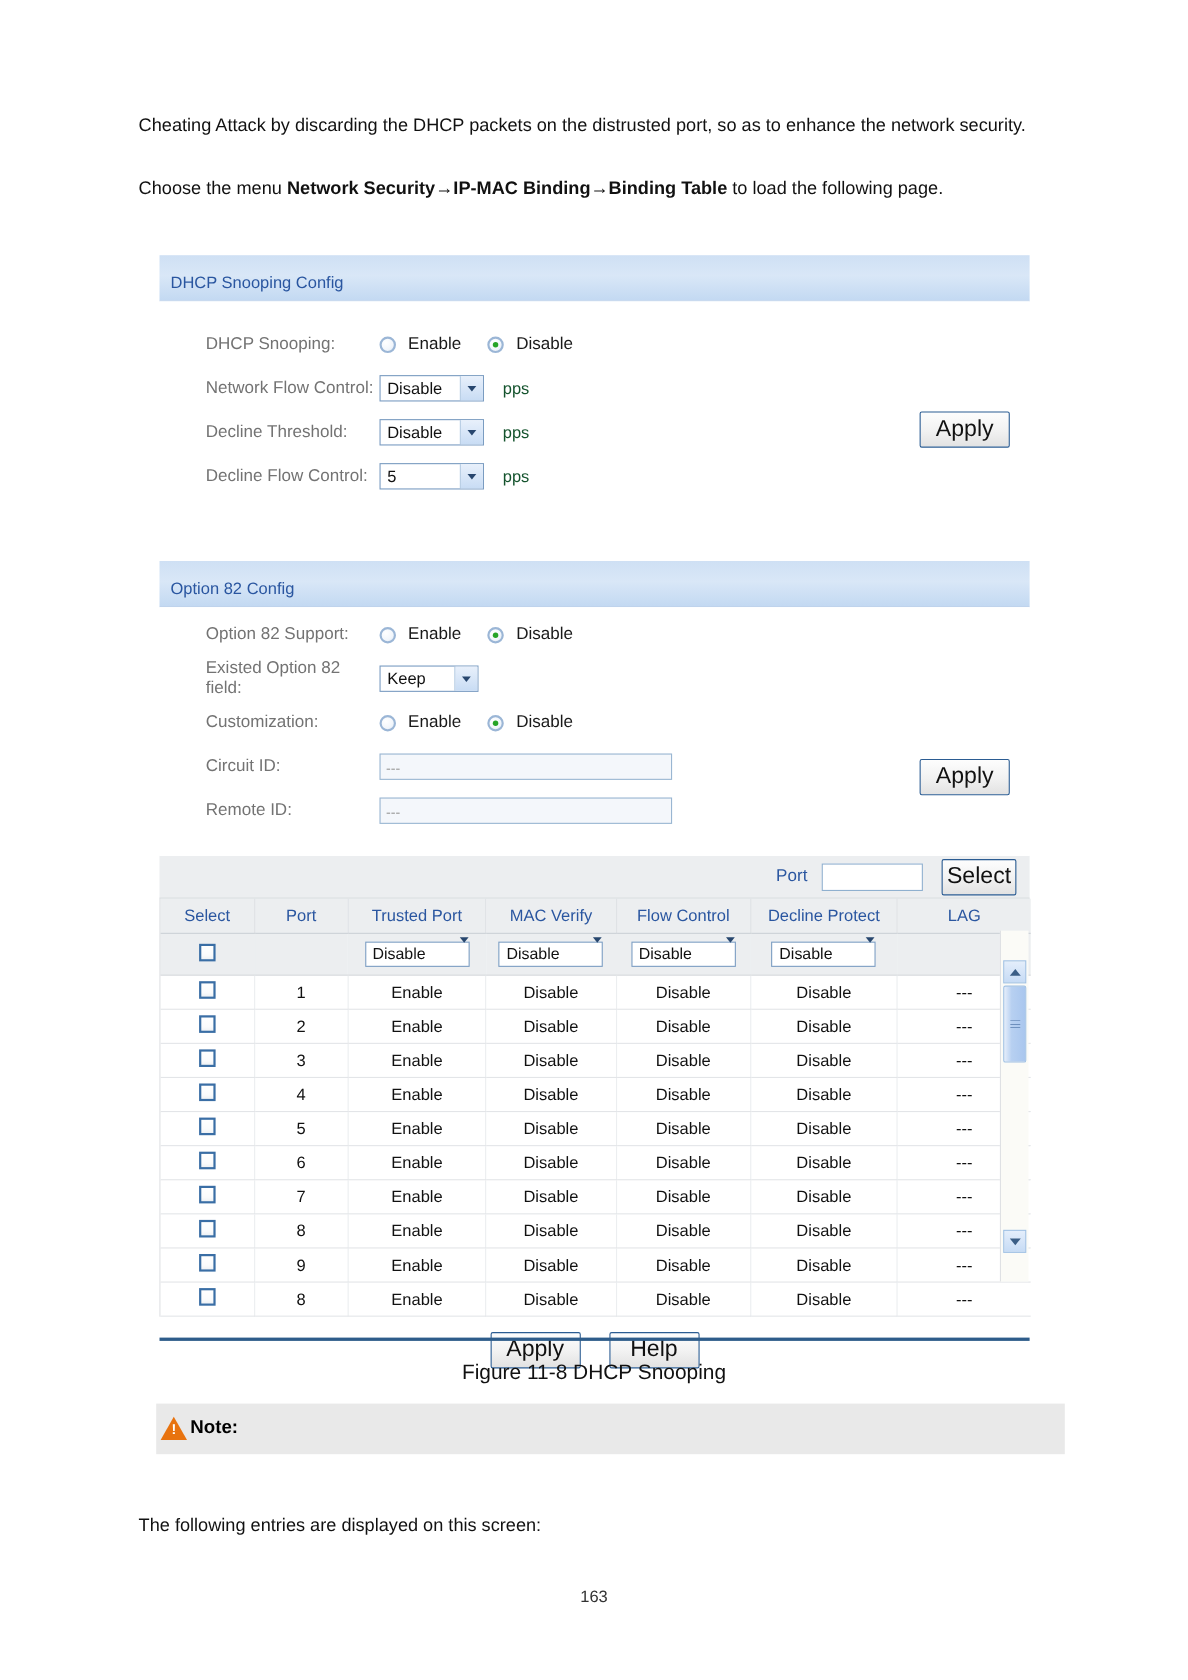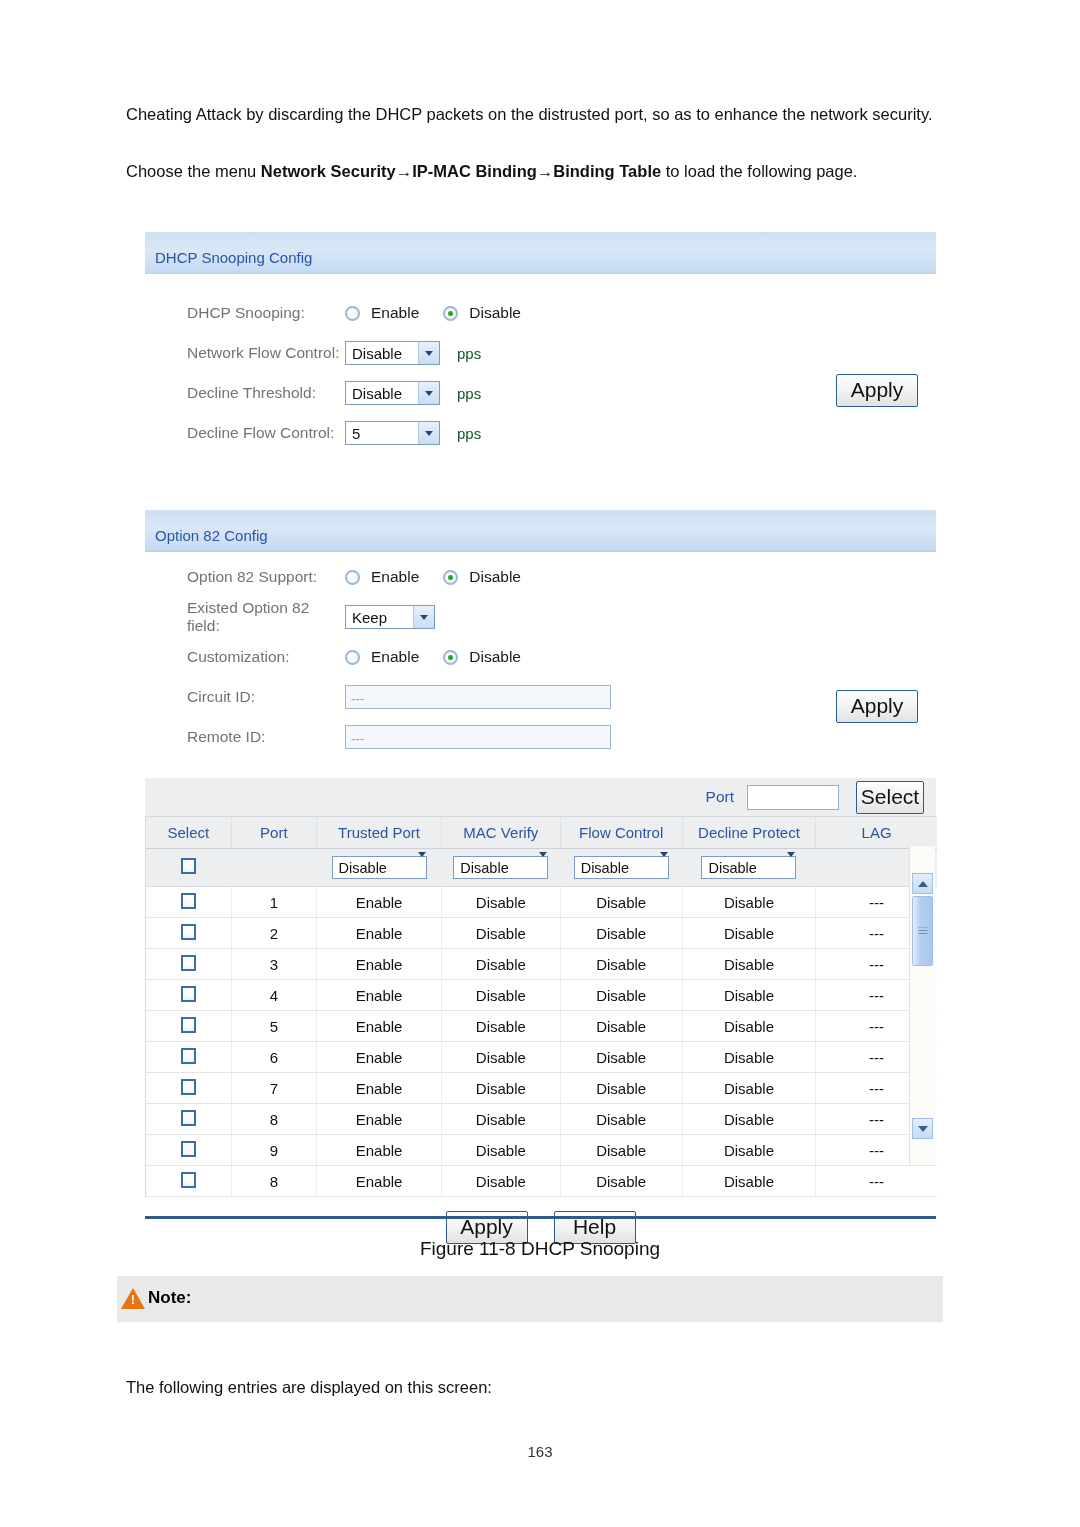--- a/index.html
+++ b/index.html
@@ -308,21 +308,21 @@
     left: 0; top: 1238px;
     width: 1080px;
     text-align: center;
     font-size: 19px;
     color: #111;
   }
 
   
   .note-box {
     position: absolute;
-    left: 117px;
+    left: 142px;
     top: 1276px;
     width: 826px;
     background: #e9e9e9;
     padding: 8px 0 10px 0;
   }
   .note-title {
     display: flex;
     align-items: center;
     font-size: 17px;
     font-weight: bold;

